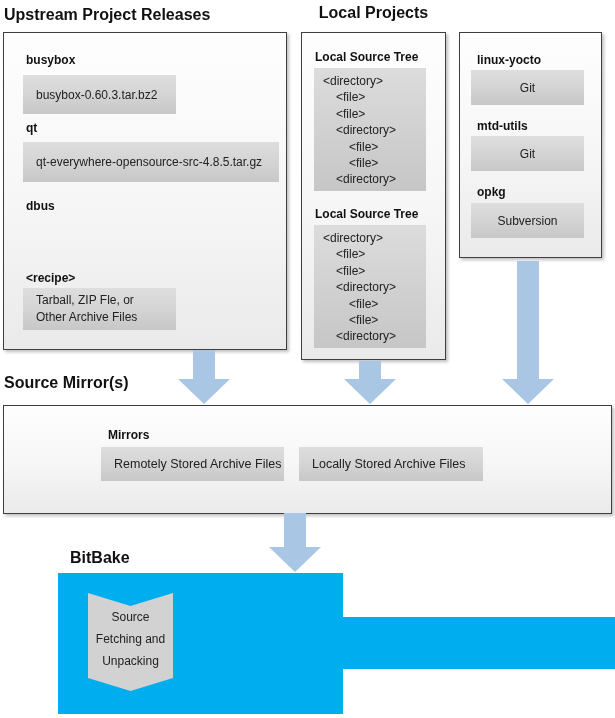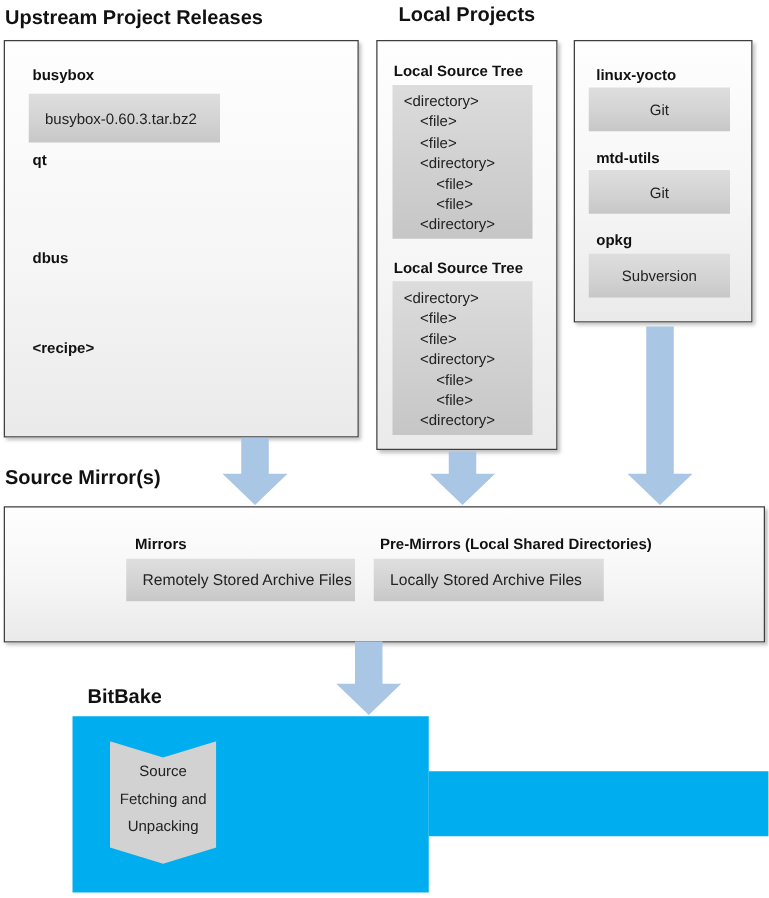--- a/index.html
+++ b/index.html
@@ -61,24 +61,31 @@
   <div class="heading" style="left:4px;top:6px;">Upstream Project Releases</div>
   <div class="heading centered" style="left:301px;top:4px;width:145px;">Local Projects</div>
 
   <div class="panel" style="left:3px;top:32px;width:284px;height:318px;">
     <div class="item-label" style="left:22px;top:20px;">busybox</div>
     <div class="gray-box pad-left" style="left:19px;top:42px;width:153px;height:39px;">
       <span>busybox-0.60.3.tar.bz2</span>
     </div>
 
     <div class="item-label" style="left:22px;top:88px;">qt</div>
+    <div class="gray-box pad-left" style="left:19px;top:109px;width:256px;height:40px;">
+      <span>qt-everywhere-opensource-src-4.8.5.tar.gz</span>
+    </div>
 
     <div class="item-label" style="left:22px;top:166px;">dbus</div>
 
     <div class="item-label" style="left:22px;top:238px;">&lt;recipe&gt;</div>
+    <div class="gray-box pad-left" style="left:19px;top:255px;width:153px;height:42px;line-height:17px;">
+      <span>Tarball, ZIP Fle, or</span>
+      <span>Other Archive Files</span>
+    </div>
   </div>
 
   <div class="panel" style="left:301px;top:32px;width:145px;height:328px;">
     <div class="item-label" style="left:13px;top:17px;">Local Source Tree</div>
     <div class="tree-box" style="left:12px;top:35px;width:112px;height:123px;">
       <div class="tree-line ind-0">&lt;directory&gt;</div>
       <div class="tree-line ind-1">&lt;file&gt;</div>
       <div class="tree-line ind-1">&lt;file&gt;</div>
       <div class="tree-line ind-1">&lt;directory&gt;</div>
       <div class="tree-line ind-2">&lt;file&gt;</div>
@@ -124,21 +131,20 @@
   <svg class="flow-arrow" style="left:502px;top:261px;" width="52" height="143" viewBox="0 0 52 143">
     <polygon points="15,0 37,0 37,118 52,118 26,143 0,118 15,118"></polygon>
   </svg>
 
   <div class="heading" style="left:4px;top:374px;">Source Mirror(s)</div>
   <div class="panel" style="left:3px;top:405px;width:609px;height:109px;">
     <div class="item-label" style="left:104px;top:22px;">Mirrors</div>
     <div class="gray-box pad-left" style="left:97px;top:41px;width:183px;height:34px;font-size:12.5px;">
       <span>Remotely Stored Archive Files</span>
     </div>
-    <div class="item-label" style="left:300px;top:22px;">Pre-Mirrors (Local Shared Directories)</div>
     <div class="gray-box pad-left" style="left:295px;top:41px;width:184px;height:34px;font-size:12.5px;">
       <span>Locally Stored Archive Files</span>
     </div>
   </div>
 
   <svg class="flow-arrow" style="left:269px;top:513px;" width="52" height="59" viewBox="0 0 52 59">
     <polygon points="15,0 37,0 37,34 52,34 26,59 0,34 15,34"></polygon>
   </svg>
 
   <div class="heading" style="left:70px;top:549px;">BitBake</div>

